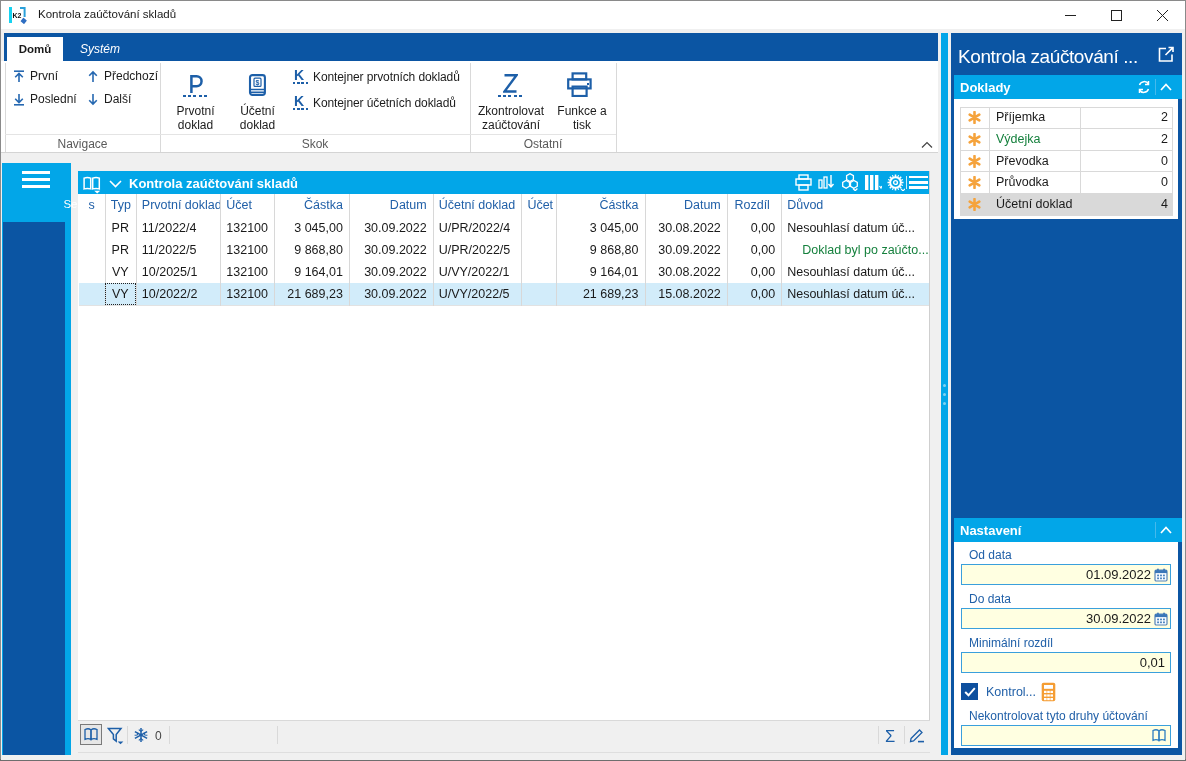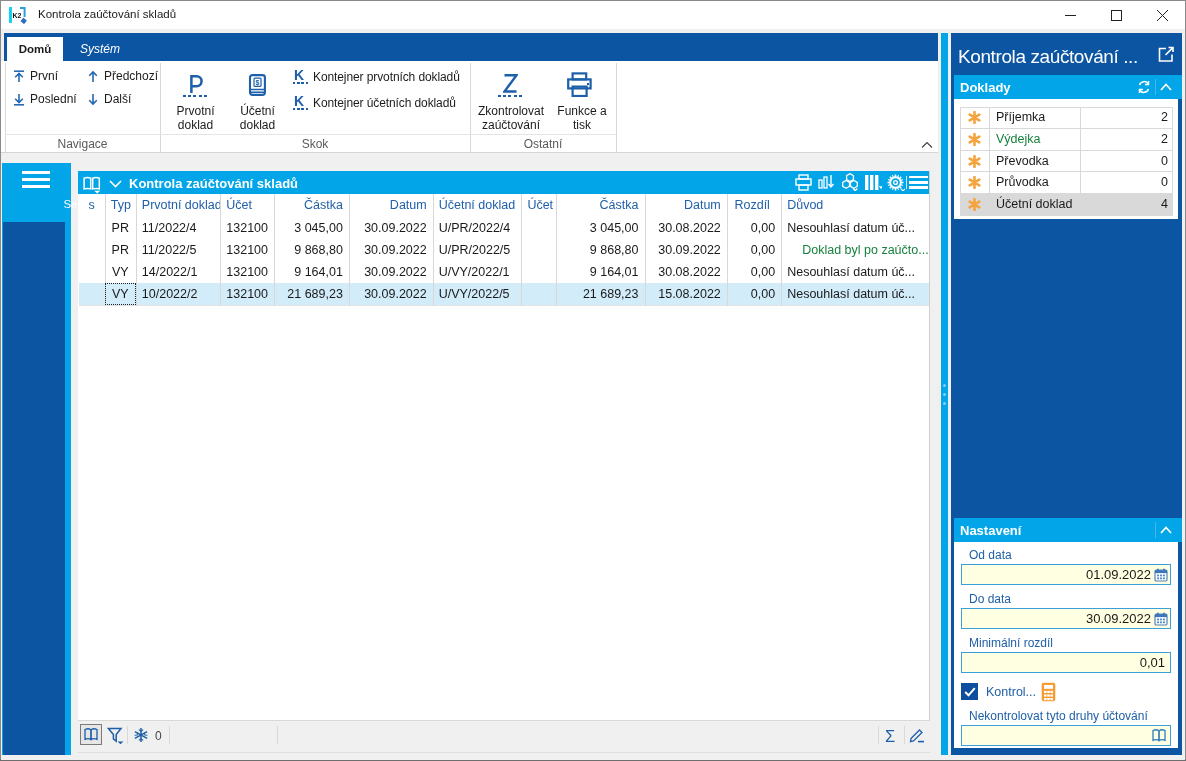--- a/index.html
+++ b/index.html
@@ -233,21 +233,21 @@
     <div class="abs" style="left:354.2px;top:45.5px;width:88.7px;height:22px;line-height:22px;color:#1a1a1a;text-align:left;box-sizing:border-box;padding:0 6px;overflow:hidden;white-space:nowrap;">U/PR/2022/5</div>
     <div class="abs" style="left:442.9px;top:45.5px;width:34.6px;height:22px;line-height:22px;color:#1a1a1a;text-align:left;box-sizing:border-box;padding:0 6px;overflow:hidden;white-space:nowrap;"></div>
     <div class="abs" style="left:477.5px;top:45.5px;width:88.5px;height:22px;line-height:22px;color:#1a1a1a;text-align:right;box-sizing:border-box;padding:0 6px;overflow:hidden;white-space:nowrap;">9 868,80</div>
     <div class="abs" style="left:566px;top:45.5px;width:82.3px;height:22px;line-height:22px;color:#1a1a1a;text-align:right;box-sizing:border-box;padding:0 6px;overflow:hidden;white-space:nowrap;">30.09.2022</div>
     <div class="abs" style="left:648.3px;top:45.5px;width:54.4px;height:22px;line-height:22px;color:#1a1a1a;text-align:right;box-sizing:border-box;padding:0 6px;overflow:hidden;white-space:nowrap;">0,00</div>
     <div class="abs" style="left:702.7px;top:45.5px;width:147.3px;height:22px;line-height:22px;color:#15803d;text-align:left;box-sizing:border-box;padding:0 6px;overflow:hidden;white-space:nowrap;margin-left:15px;">Doklad byl po zaúčto...</div>
     <div class="abs" style="left:0;top:67.5px;width:850px;height:1px;background:#e2e2e2;"></div>
     <div class="abs" style="left:0;top:67.5px;width:850px;height:22px;background:#fff;"></div>
     <div class="abs" style="left:0px;top:67.5px;width:26.3px;height:22px;line-height:22px;color:#1a1a1a;text-align:center;box-sizing:border-box;padding:0 6px;overflow:hidden;white-space:nowrap;"></div>
     <div class="abs" style="left:26.3px;top:67.5px;width:31px;height:22px;line-height:22px;color:#1a1a1a;text-align:center;box-sizing:border-box;padding:0 6px;overflow:hidden;white-space:nowrap;">VY</div>
-    <div class="abs" style="left:57.3px;top:67.5px;width:84.5px;height:22px;line-height:22px;color:#1a1a1a;text-align:left;box-sizing:border-box;padding:0 6px;overflow:hidden;white-space:nowrap;">14/2022/1</div>
+    <div class="abs" style="left:57.3px;top:67.5px;width:84.5px;height:22px;line-height:22px;color:#1a1a1a;text-align:left;box-sizing:border-box;padding:0 6px;overflow:hidden;white-space:nowrap;">10/2025/1</div>
     <div class="abs" style="left:141.8px;top:67.5px;width:53.9px;height:22px;line-height:22px;color:#1a1a1a;text-align:left;box-sizing:border-box;padding:0 6px;overflow:hidden;white-space:nowrap;">132100</div>
     <div class="abs" style="left:195.7px;top:67.5px;width:74.7px;height:22px;line-height:22px;color:#1a1a1a;text-align:right;box-sizing:border-box;padding:0 6px;overflow:hidden;white-space:nowrap;">9 164,01</div>
     <div class="abs" style="left:270.4px;top:67.5px;width:83.8px;height:22px;line-height:22px;color:#1a1a1a;text-align:right;box-sizing:border-box;padding:0 6px;overflow:hidden;white-space:nowrap;">30.09.2022</div>
     <div class="abs" style="left:354.2px;top:67.5px;width:88.7px;height:22px;line-height:22px;color:#1a1a1a;text-align:left;box-sizing:border-box;padding:0 6px;overflow:hidden;white-space:nowrap;">U/VY/2022/1</div>
     <div class="abs" style="left:442.9px;top:67.5px;width:34.6px;height:22px;line-height:22px;color:#1a1a1a;text-align:left;box-sizing:border-box;padding:0 6px;overflow:hidden;white-space:nowrap;"></div>
     <div class="abs" style="left:477.5px;top:67.5px;width:88.5px;height:22px;line-height:22px;color:#1a1a1a;text-align:right;box-sizing:border-box;padding:0 6px;overflow:hidden;white-space:nowrap;">9 164,01</div>
     <div class="abs" style="left:566px;top:67.5px;width:82.3px;height:22px;line-height:22px;color:#1a1a1a;text-align:right;box-sizing:border-box;padding:0 6px;overflow:hidden;white-space:nowrap;">30.08.2022</div>
     <div class="abs" style="left:648.3px;top:67.5px;width:54.4px;height:22px;line-height:22px;color:#1a1a1a;text-align:right;box-sizing:border-box;padding:0 6px;overflow:hidden;white-space:nowrap;">0,00</div>
     <div class="abs" style="left:702.7px;top:67.5px;width:147.3px;height:22px;line-height:22px;color:#1a1a1a;text-align:left;box-sizing:border-box;padding:0 6px;overflow:hidden;white-space:nowrap;">Nesouhlasí datum úč...</div>
     <div class="abs" style="left:0;top:89.5px;width:850px;height:1px;background:#e2e2e2;"></div>

